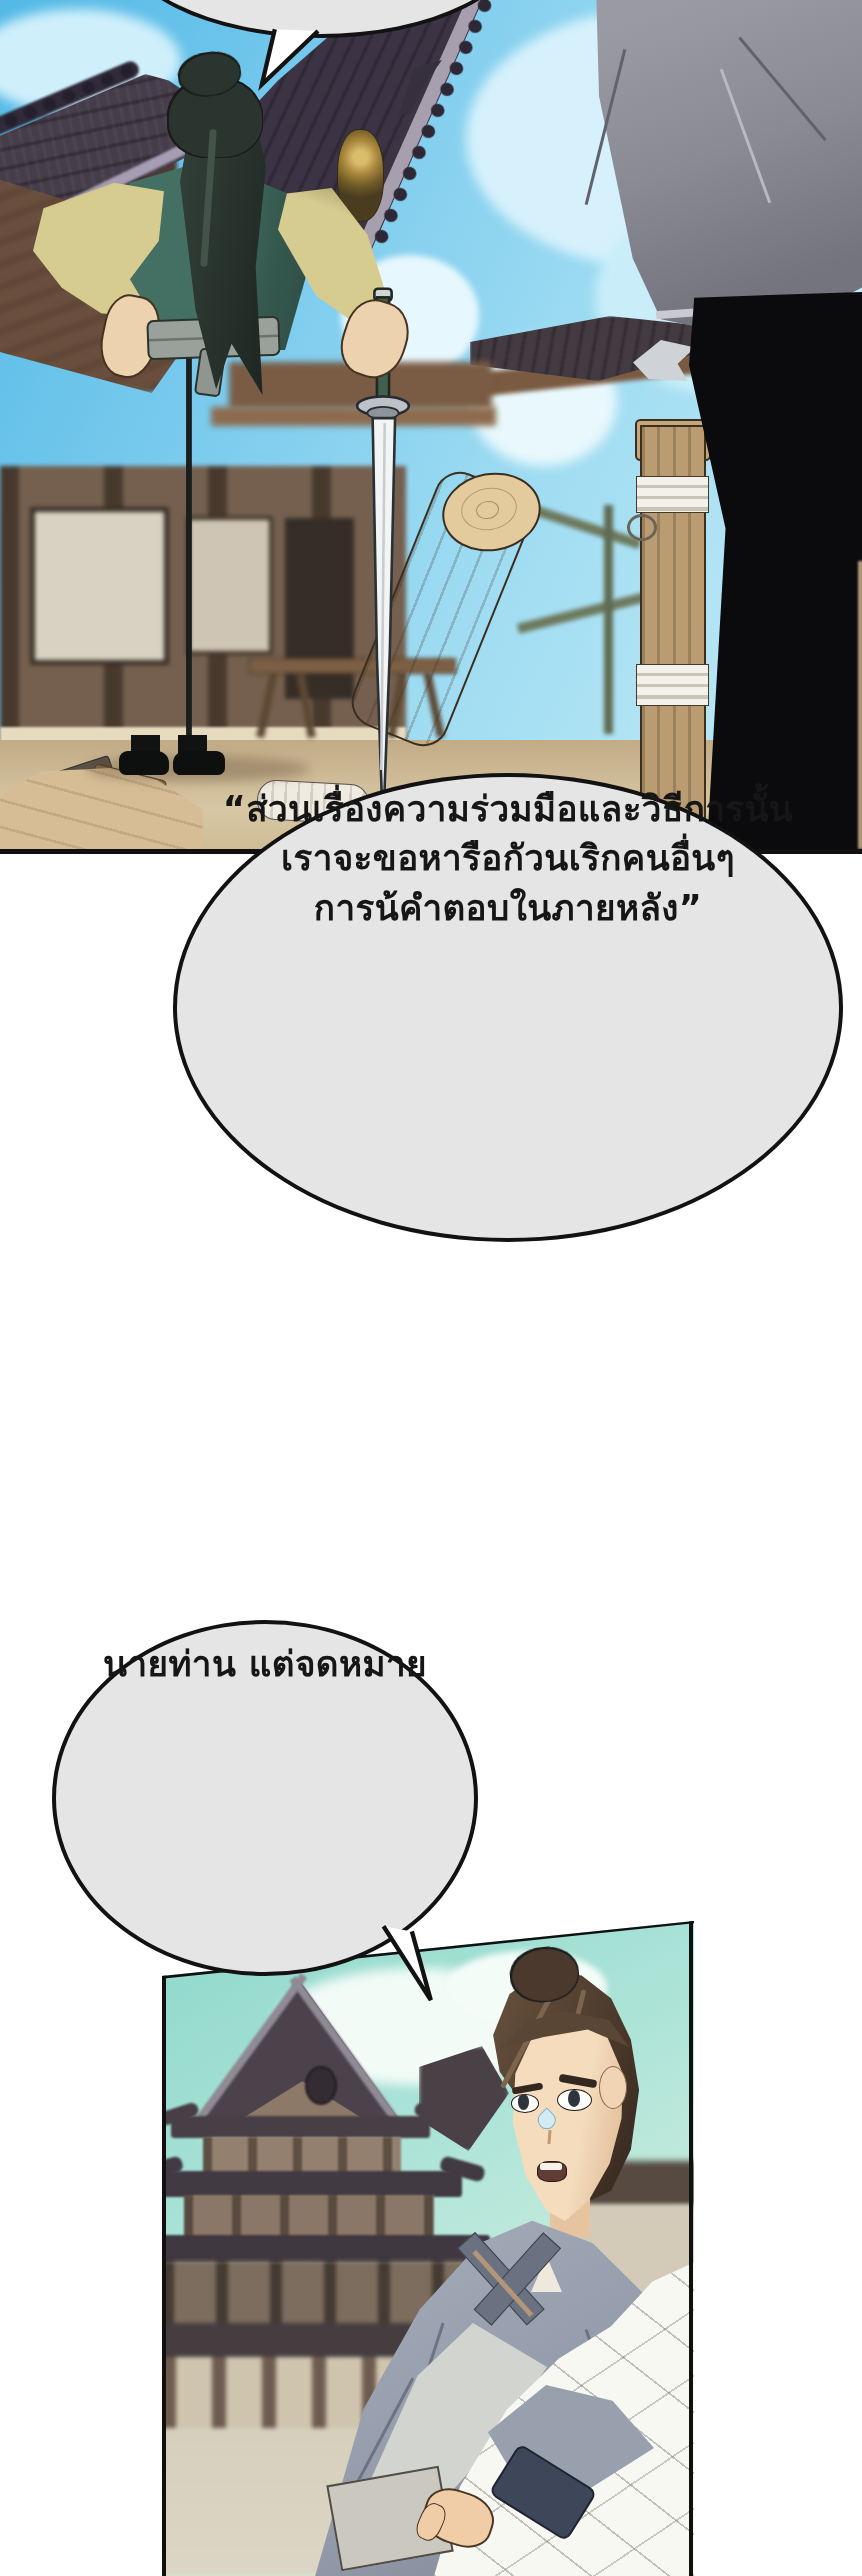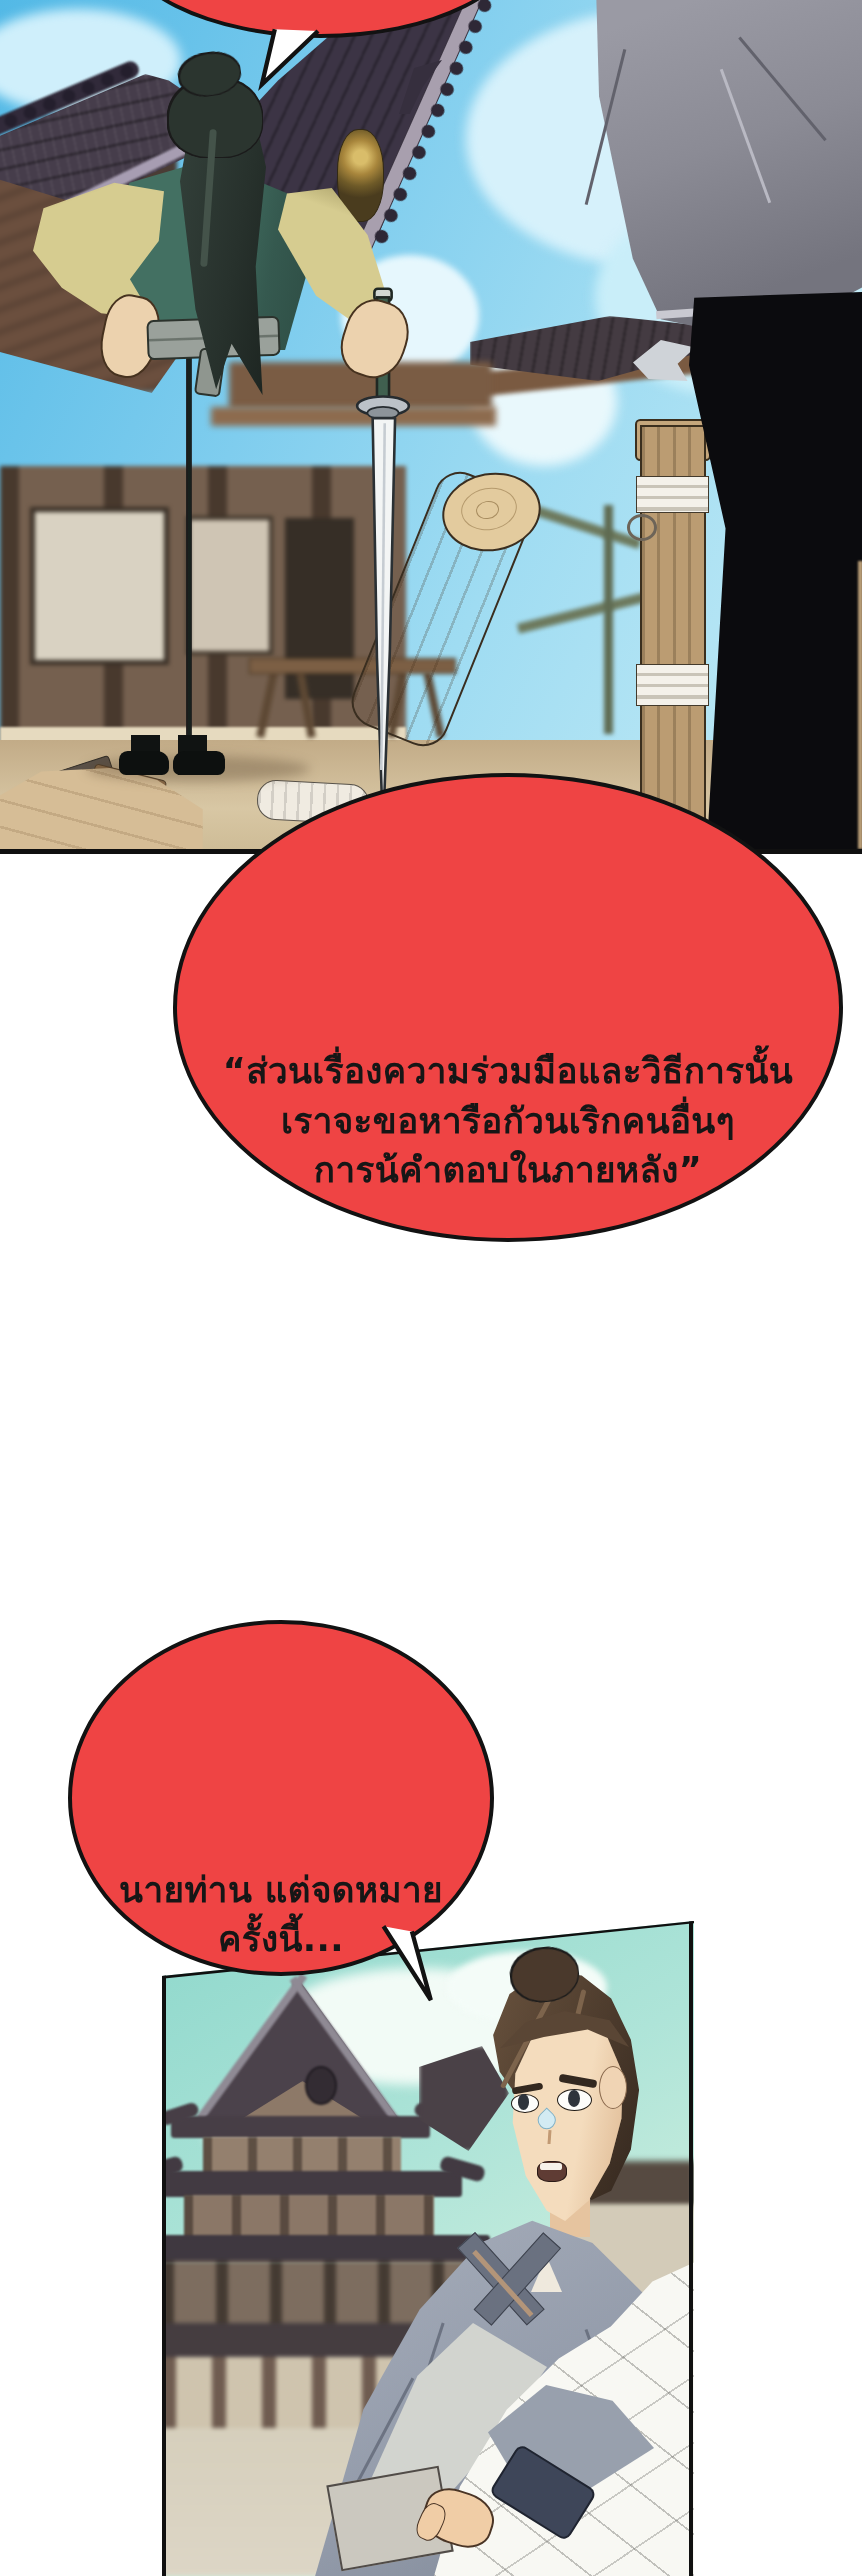--- a/index.html
+++ b/index.html
@@ -7,22 +7,22 @@
          font-family:"DejaVu Sans",sans-serif;}
   .abs{position:absolute;}
   .ink{filter:drop-shadow(1.7px 0 0 #1b1b1b) drop-shadow(-1.7px 0 0 #1b1b1b)
              drop-shadow(0 1.7px 0 #1b1b1b) drop-shadow(0 -1.7px 0 #1b1b1b);}
   .ink-soft{filter:drop-shadow(1.3px 0 0 #2a2a2a) drop-shadow(-1.3px 0 0 #2a2a2a)
              drop-shadow(0 1.3px 0 #2a2a2a) drop-shadow(0 -1.3px 0 #2a2a2a);}
   .soft1{filter:blur(1px);}
   .soft2{filter:blur(1.9px);}
   .soft3{filter:blur(3px);}
   .soft4{filter:blur(6px);}
-  .bubble{position:absolute;background:#ef4444;border:4.3px solid #121212;border-radius:50%;
-          display:flex;align-items:flex-end;justify-content:center;box-sizing:border-box;}
+  .bubble{position:absolute;background:#e5e5e5;border:4.3px solid #121212;border-radius:50%;
+          display:flex;align-items:flex-start;justify-content:center;box-sizing:border-box;}
   .bubble-text{color:#161616;font-weight:700;font-size:35px;line-height:1;text-align:center;
                letter-spacing:0.4px;}
   .bubble-text div{margin:14.7px 0;white-space:nowrap;}
   .tilesA{background-color:#463d4b;background-image:
       repeating-linear-gradient(168deg, rgba(0,0,0,.35) 0 2.6px, transparent 2.6px 19px),
       repeating-linear-gradient(78deg, rgba(255,255,255,.07) 0 1.7px, transparent 1.7px 10.4px);}
   .tilesB{background-color:#3c3445;background-image:
       repeating-linear-gradient(115deg, rgba(0,0,0,.3) 0 2.6px, transparent 2.6px 15.5px);}
   .woodgrain{background-image:repeating-linear-gradient(90deg, rgba(60,45,25,.25) 0 2.6px, transparent 2.6px 15.5px);}
 </style>
@@ -292,24 +292,23 @@
   </svg>
 
   <div class="bubble" style="left:173px;top:773px;width:670px;height:469px;">
     <div class="bubble-text" style="padding-bottom:35px;">
       <div>“ส่วนเรื่องความร่วมมือและวิธีการนั้น</div>
       <div>เราจะขอหารือกัวนเริกคนอื่นๆ</div>
       <div>การน้คำตอบในภายหลัง”</div>
     </div>
   </div>
 
-  <div class="bubble" style="left:68px;top:1620px;width:426px;height:356px;">
+  <div class="bubble" style="left:52px;top:1620px;width:426px;height:356px;">
     <div class="bubble-text" style="padding-top:8.6px;">
       <div>นายท่าน แต่จดหมาย</div>
-      <div>ครั้งนี้...</div>
     </div>
   </div>
   <svg class="abs" style="left:362px;top:1920px;" width="86" height="95" viewBox="0 0 100 110">
     <path d="M25 7 L80 93 L58 13" fill="#ffffff" stroke="#121212" stroke-width="5"></path>
   </svg>
 
 </div>
 
 
 </body></html>

